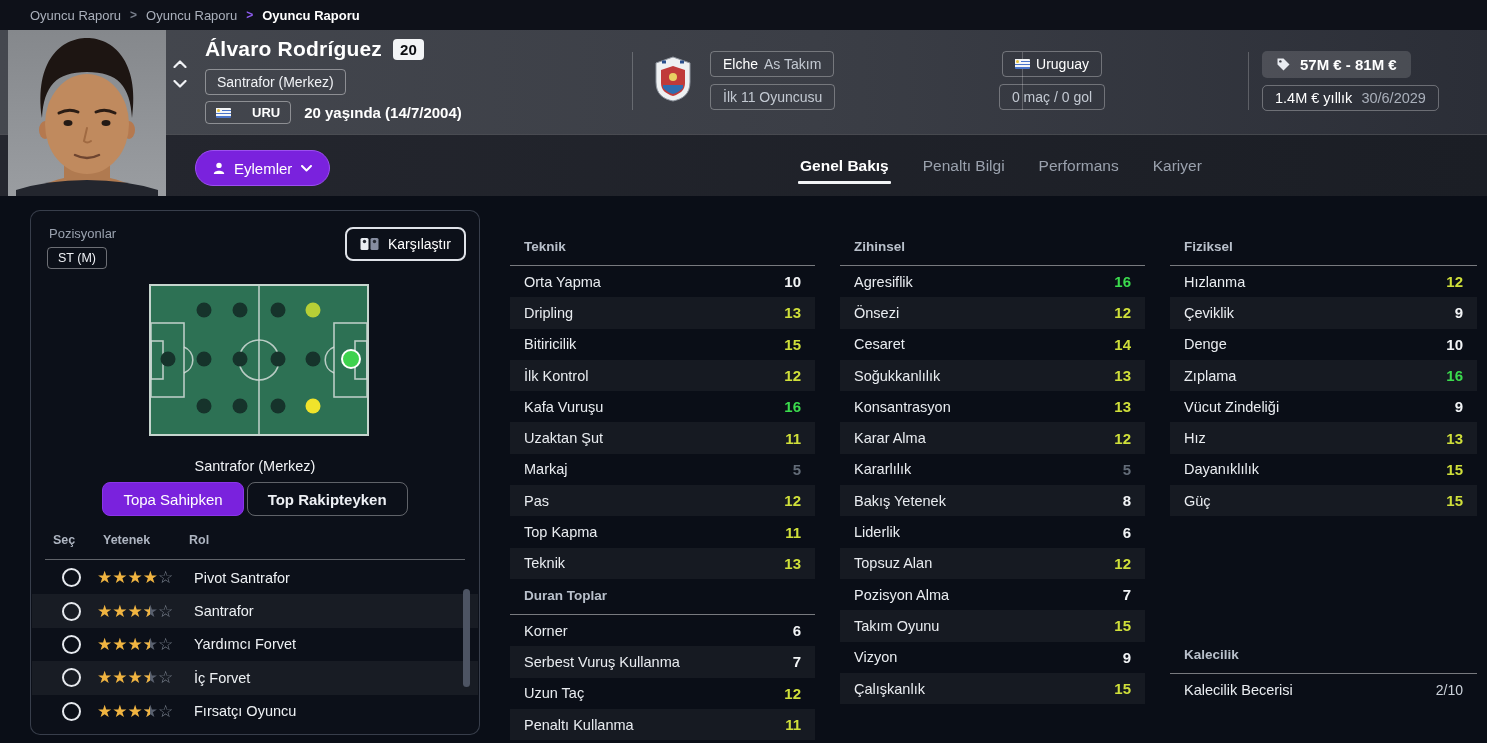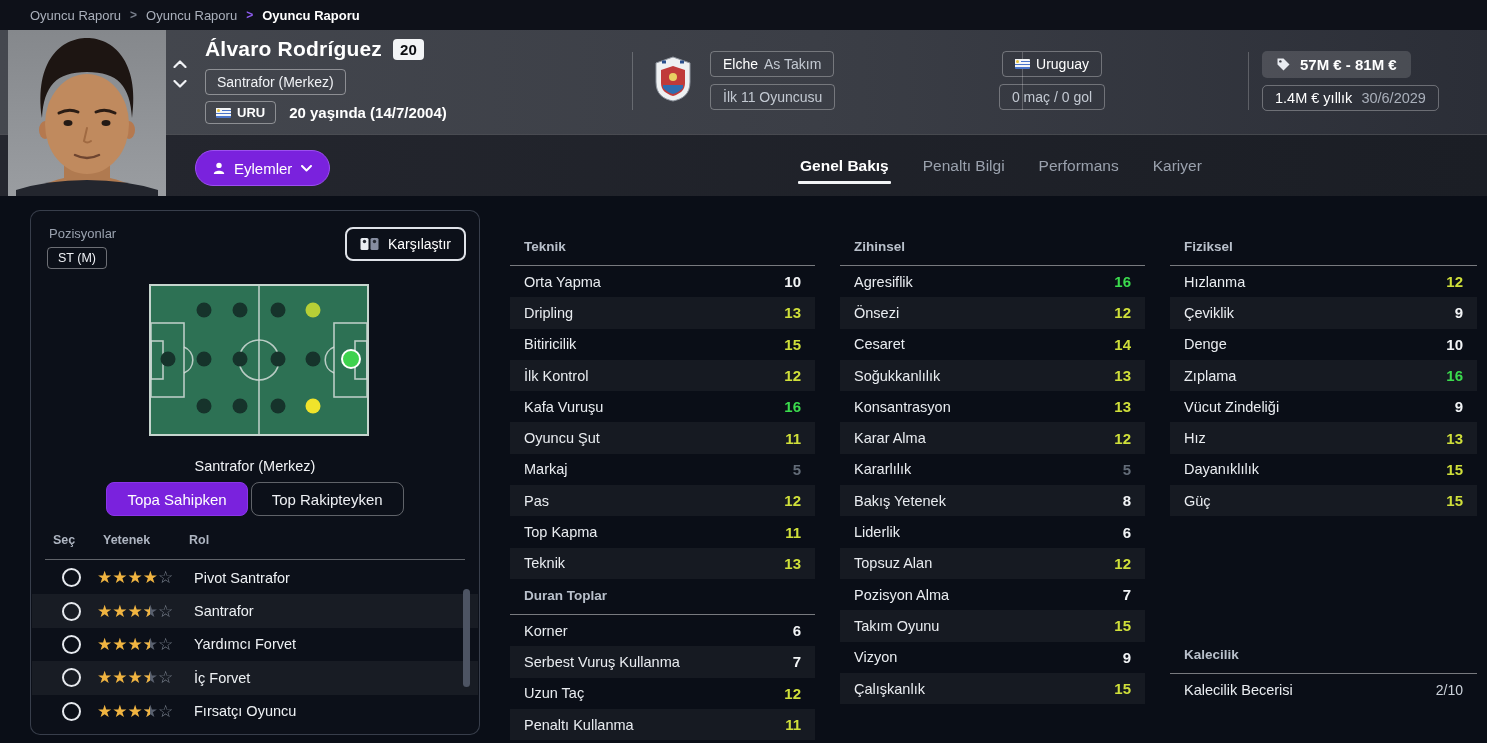--- a/index.html
+++ b/index.html
@@ -24,21 +24,21 @@
 
   .nav-chevrons{position:absolute;left:173px;top:30px;display:flex;flex-direction:column;gap:12px;}
   .chev{background:none;border:none;padding:0;cursor:pointer;line-height:0;}
 
   .name-row{position:absolute;left:205px;top:7px;display:flex;align-items:center;gap:11px;}
   .player-name{font-size:21px;font-weight:800;color:#fff;letter-spacing:.2px;}
   .age-badge{background:#f2f4f6;color:#0c0e12;font-weight:800;font-size:15px;border-radius:4px;padding:2px 7px;}
   .pos-pill{position:absolute;left:205px;top:39px;border:1px solid rgba(255,255,255,.40);border-radius:4px;
     padding:4px 11px;font-size:14px;color:#f0f2f5;width:max-content;}
   .info-row{position:absolute;left:205px;top:71px;display:flex;align-items:center;gap:13px;}
-  .nat-pill{display:flex;align-items:center;gap:6px;border:1px solid rgba(255,255,255,.40);border-radius:4px;
+  .nat-pill{display:flex;align-items:center;gap:21px;border:1px solid rgba(255,255,255,.40);border-radius:4px;
     padding:3px 10px;font-size:13px;font-weight:700;color:#fff;}
   .flag{width:15px;height:10px;border-radius:1px;position:relative;
     background:repeating-linear-gradient(180deg,#f4f6f8 0 1.6px,#4a74c9 1.6px 3.2px);}
   .flag .flag-sun{position:absolute;left:0;top:0;width:6px;height:5px;background:#f4f6f8;}
   .flag .flag-dot{position:absolute;left:1px;top:1px;width:3px;height:3px;background:#e8c23a;border-radius:50%;z-index:1;}
   .age-text{font-size:15px;font-weight:700;color:#fff;}
 
   .hdiv{position:absolute;top:22px;height:58px;width:1px;background:rgba(255,255,255,.22);}
   .club-badge{position:absolute;left:654px;top:26px;width:38px;height:46px;}
   .club-pills{position:absolute;left:710px;top:21px;display:flex;flex-direction:column;gap:7px;align-items:flex-start;}
@@ -74,21 +74,21 @@
   .pitch svg{position:absolute;left:0;top:0;}
   .dot{position:absolute;width:15px;height:15px;border-radius:50%;transform:translate(-50%,-50%);}
   .dot.dark{background:#16332b;}
   .dot.lime{background:#b7cf36;}
   .dot.yellow{background:#f0e32b;}
   .dot.active{background:#3ed24e;border:2px solid #fff;width:16px;height:16px;}
   .pitch-caption{position:absolute;left:0;right:0;top:247px;text-align:center;font-size:14.5px;color:#f0f2f5;}
   .toggle-group{position:absolute;left:0;right:0;top:271px;display:flex;justify-content:center;gap:3px;}
   .toggle{height:34px;border-radius:8px;font-size:15px;padding:0 20px;cursor:pointer;font-family:inherit;}
   .toggle.on{background:#7a22dd;border:1px solid #8a35e8;color:#fff;}
-  .toggle.off{background:transparent;border:1px solid rgba(255,255,255,.35);color:#eef0f4;}
+  .toggle.off{background:transparent;border:1px solid rgba(255,255,255,.35);color:#eef0f4;font-weight:bold;}
   .role-header{position:absolute;left:0;top:322px;width:100%;font-size:12.5px;font-weight:700;color:#aeb5c1;height:26px;}
   .role-header .rh1{position:absolute;left:22px;}
   .role-header .rh2{position:absolute;left:72px;}
   .role-header .rh3{position:absolute;left:158px;}
   .role-header::after{content:'';position:absolute;left:14px;right:14px;top:26px;height:1px;background:rgba(255,255,255,.35);}
   .role-list{position:absolute;left:1px;right:1px;top:350px;}
   .role-row{height:33.4px;display:flex;align-items:center;cursor:pointer;}
   .role-row:nth-child(even){background:rgba(255,255,255,.05);}
   .radio{width:19px;height:19px;border:2px solid #e6e9ee;border-radius:50%;margin-left:30px;box-sizing:border-box;flex:none;}
   .stars{margin-left:16px;width:94px;font-size:17px;line-height:1;flex:none;}
@@ -357,21 +357,21 @@
           </div>
           <div class="attr-row">
             <div class="attr-label">İlk Kontrol</div>
             <div class="attr-value tone-lime">12</div>
           </div>
           <div class="attr-row">
             <div class="attr-label">Kafa Vuruşu</div>
             <div class="attr-value tone-green">16</div>
           </div>
           <div class="attr-row">
-            <div class="attr-label">Oyuncu Şut</div>
+            <div class="attr-label">Uzaktan Şut</div>
             <div class="attr-value tone-lime">11</div>
           </div>
           <div class="attr-row">
             <div class="attr-label">Markaj</div>
             <div class="attr-value tone-grey">5</div>
           </div>
           <div class="attr-row">
             <div class="attr-label">Pas</div>
             <div class="attr-value tone-lime">12</div>
           </div>

